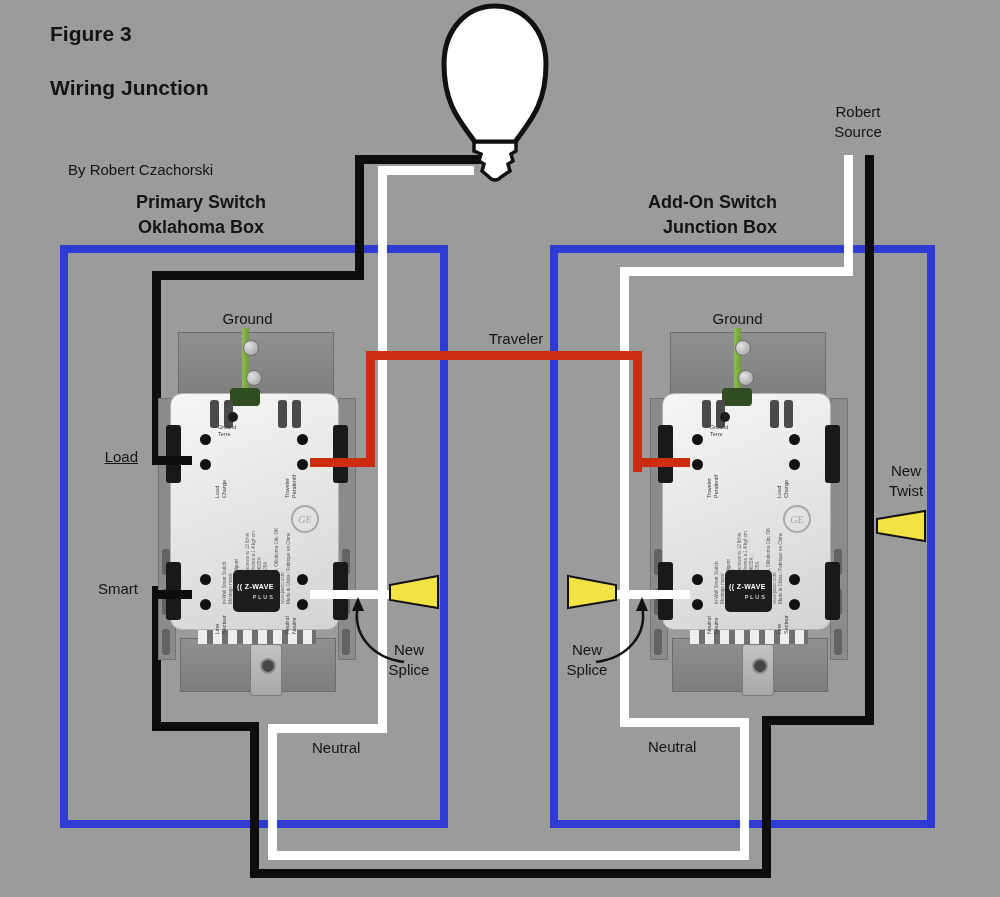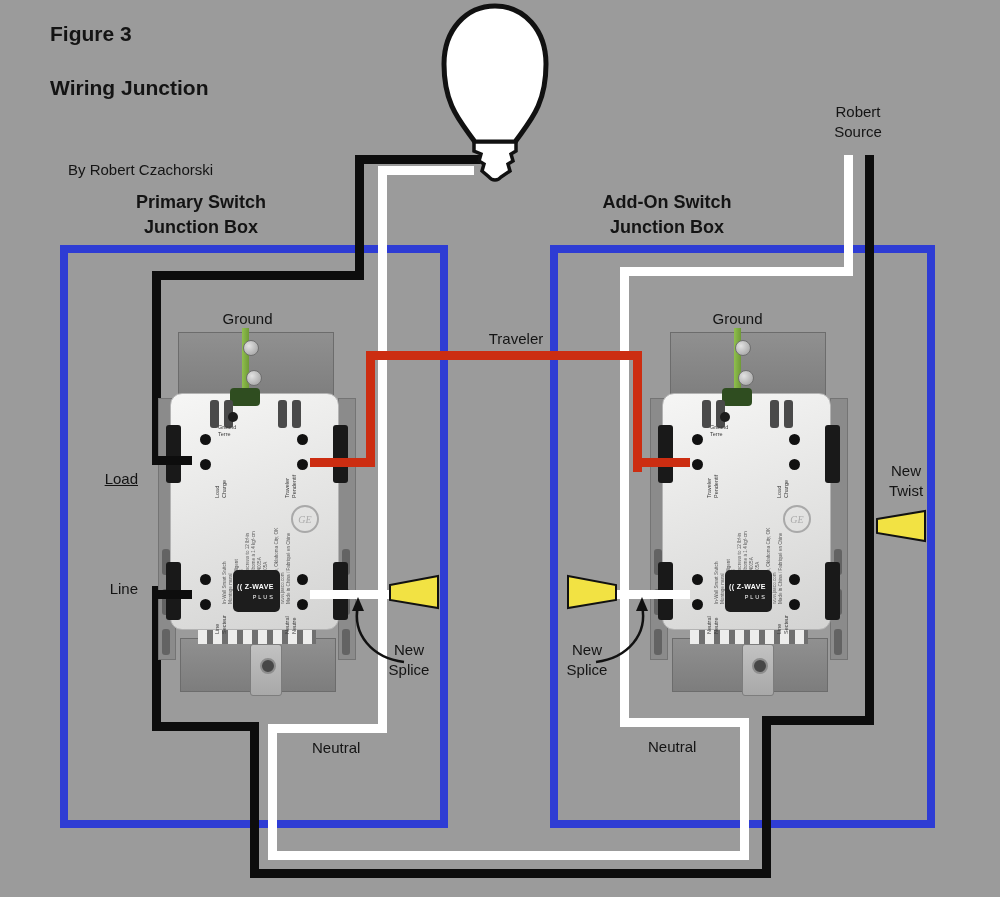--- a/index.html
+++ b/index.html
@@ -53,22 +53,22 @@
 </head>
 <body>
 
 <div id="canvas">
 
   <div class="lbl title-big" style="left:50px;top:20px;"><span>Figure 3</span><br><br><span>Wiring Junction</span></div>
   <div class="lbl byline" style="left:68px;top:121px;margin-top:40px;">By Robert Czachorski</div>
   <div class="lbl wirelabel center" style="left:818px;top:102px;width:80px;line-height:20px;">Robert
 Source</div>
   <div class="lbl boxtitle" style="left:92px;top:190px;width:218px;">Primary Switch
-Junction Box</div>
-  <div class="lbl boxtitle" style="left:557px;top:190px;width:220px;">Add-On Switch
+Oklahoma Box</div>
+  <div class="lbl boxtitle" style="left:557px;top:190px;width:220px;text-align:right;">Add-On Switch
 Junction Box</div>
 
   <div class="jbox" style="left:60px;width:388px;"></div>
   <div class="jbox" style="left:550px;width:385px;"></div>
 
   <div>
     <div class="seg ww" style="left:378px;top:166px;width:96px;height:9px;"></div>
     <div class="seg ww" style="left:378px;top:166px;width:9px;height:567px;"></div>
     <div class="seg ww" style="left:268px;top:724px;width:119px;height:9px;"></div>
     <div class="seg ww" style="left:268px;top:724px;width:9px;height:135px;"></div>
@@ -262,22 +262,22 @@
   <svg class="arrows" width="1000" height="897">
     <path d="M404,662 C372,658 352,634 358,606" fill="none" stroke="#111" stroke-width="2.5"></path>
     <polygon points="352,611 358,597 364,611" fill="#111"></polygon>
     <path d="M596,662 C628,658 648,634 642,606" fill="none" stroke="#111" stroke-width="2.5"></path>
     <polygon points="636,611 642,597 648,611" fill="#111"></polygon>
   </svg>
 
   <div class="lbl wirelabel center" style="left:200px;top:310px;width:95px;">Ground</div>
   <div class="lbl wirelabel center" style="left:690px;top:310px;width:95px;">Ground</div>
   <div class="lbl wirelabel center" style="left:471px;top:330px;width:90px;">Traveler</div>
-  <div class="lbl wirelabel right" style="left:88px;top:470px;width:50px;text-decoration:underline;">Load</div>
-  <div class="lbl wirelabel right" style="left:88px;top:580px;width:50px;">Line</div>
+  <div class="lbl wirelabel right" style="left:88px;top:448px;width:50px;text-decoration:underline;">Load</div>
+  <div class="lbl wirelabel right" style="left:88px;top:580px;width:50px;">Smart</div>
   <div class="lbl wirelabel center" style="left:876px;top:461px;width:60px;line-height:20px;">New
 Twist</div>
   <div class="lbl wirelabel center" style="left:378px;top:640px;width:62px;line-height:20px;">New
 Splice</div>
   <div class="lbl wirelabel center" style="left:556px;top:640px;width:62px;line-height:20px;">New
 Splice</div>
   <div class="lbl wirelabel" style="left:312px;top:739px;">Neutral</div>
   <div class="lbl wirelabel" style="left:648px;top:738px;">Neutral</div>
 
 </div>

